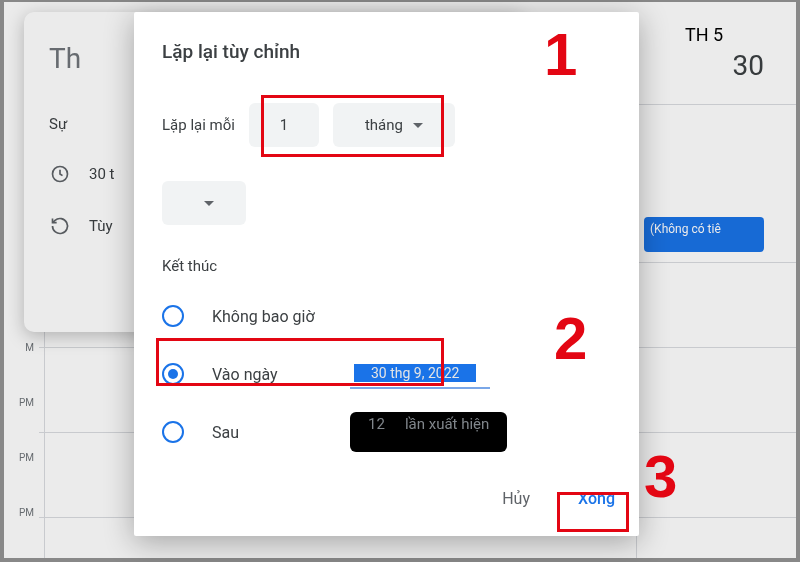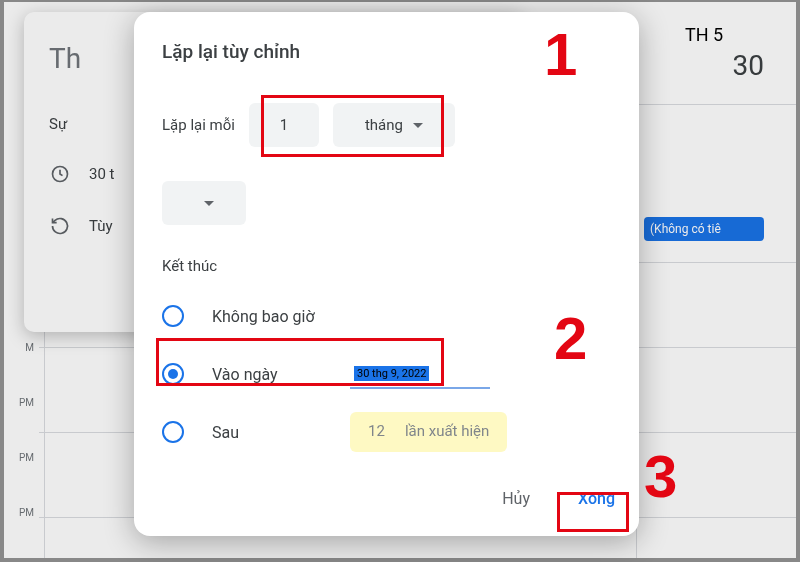--- a/index.html
+++ b/index.html
@@ -8,42 +8,42 @@
   .frame { position: absolute; left: 4px; top: 2px; width: 792px; height: 556px; background: #fff; }
 
   
   .cal-bg { position: absolute; left: 0; top: 0; right: 0; bottom: 0; background: #fff; }
   .cal-day-header { position: absolute; left: 640px; top: 22px; width: 120px; text-align: center; }
   .cal-day-header .dow { font-size: 18px; color: #000000; }
   .cal-day-header .dnum { font-size: 28px; color: #3c4043; margin-top: 4px; text-align: right; }
   .cal-grid-line { position: absolute; left: 35px; right: 0; border-top: 1px solid #dadce0; }
   .cal-vline { position: absolute; top: 100px; bottom: 0; border-left: 1px solid #dadce0; }
   .cal-time { position: absolute; left: 0; width: 30px; font-size: 10px; color: #70757a; text-align: right; }
-  .cal-event-chip { position: absolute; left: 640px; top: 215px; height: 24px; width: 120px; background: #1a73e8; color: #fff; font-size: 12px; border-radius: 4px; line-height: 24px; padding: 0 6px; overflow: hidden; white-space: nowrap; }
+  .cal-event-chip { position: absolute; left: 640px; top: 215px; height: 35px; width: 120px; background: #1a73e8; color: #fff; font-size: 12px; border-radius: 4px; line-height: 24px; padding: 0 6px; overflow: hidden; white-space: nowrap; }
 
   
   .event-card { position: absolute; left: 20px; top: 10px; width: 500px; height: 320px; background: #fff; border-radius: 10px; box-shadow: 0 4px 18px rgba(0,0,0,0.25); padding: 30px 25px; }
   .event-card .row { display: flex; align-items: center; gap: 18px; margin-bottom: 30px; color: #3c4043; font-size: 15px; }
   .event-card .row .ic { width: 22px; height: 22px; color: #5f6368; display:flex; align-items:center; justify-content:center; }
 
   
   .overlay-bg { position: absolute; left: 0; right: 0; top: 0; bottom: 0; background: rgba(0,0,0,0.08); }
-  .dialog { position: absolute; left: 130px; top: 10px; width: 505px; height: 524px; background: #fff; border-radius: 16px; box-shadow: 0 6px 30px rgba(0,0,0,0.3); padding: 28px 24px 20px 28px; }
+  .dialog { position: absolute; left: 130px; top: 10px; width: 505px; height: 524px; background: #fff; border-radius: 2px; box-shadow: 0 6px 30px rgba(0,0,0,0.3); padding: 28px 24px 20px 28px; }
   .dialog h2 { font-size: 19px; color: #3c4043; font-weight: 500; margin-bottom: 40px; }
   .repeat-row { display: flex; align-items: center; gap: 14px; margin-bottom: 34px; color: #3c4043; font-size: 15px; }
   .chip { background: #f1f3f4; border-radius: 6px; height: 44px; display: inline-flex; align-items: center; justify-content: center; padding: 0 32px; font-size: 15px; color: #3c4043; }
   .chip.num { width: 70px; padding: 0; }
   .chevron { margin-left: 10px; width: 0; height: 0; border-left: 5px solid transparent; border-right: 5px solid transparent; border-top: 5px solid #5f6368; }
   .section-label { font-size: 15px; color: #3c4043; margin-bottom: 26px; }
   .radio-row { display: flex; align-items: center; gap: 28px; height: 30px; margin-bottom: 28px; font-size: 16px; color: #3c4043; }
   .radio { width: 22px; height: 22px; border: 2.5px solid #1a73e8; border-radius: 50%; position: relative; flex-shrink:0; }
   .radio.checked::after { content:''; position:absolute; left:3.5px; top:3.5px; width:10px; height:10px; background:#1a73e8; border-radius:50%; }
   .date-field { background:#fff; border-bottom:2px solid #7aa7e8; width:140px; height:30px; display:inline-flex; align-items:center; padding:0 4px; }
-  .date-field span { background:#1a73e8; color:#000000; font-size:11px; padding:1px 3px; }
-  .count-field { background:#fef9c3; border-radius:6px; height:40px; display:inline-flex; align-items:flex-end; gap:20px; padding:12px 18px; color:#80868b; font-size:15px; }
+  .date-field span { background:#1a73e8; color:#e5e5e5; font-size:14px; padding:1px 17px; }
+  .count-field { background:#000000; border-radius:6px; height:40px; display:inline-flex; align-items:flex-start; gap:20px; padding:3px 18px; color:#80868b; font-size:15px; }
   .dialog-footer { position:absolute; right:12px; bottom:20px; display:flex; gap:24px; align-items:center; }
   .btn-text { font-size:16px; color:#5f6368; cursor:pointer; padding:8px 12px; }
   .btn-primary { font-size:16px; color:#1a73e8; font-weight:500; cursor:pointer; padding:8px 12px; }
 
   
   .anno-box { position:absolute; border:3px solid #e30613; pointer-events:none; }
   .anno-num { position:absolute; font-size:60px; font-weight:900; color:#e30613; font-family: Arial Black, Arial, sans-serif; pointer-events:none; }
 </style>
 </head>
 <body>

